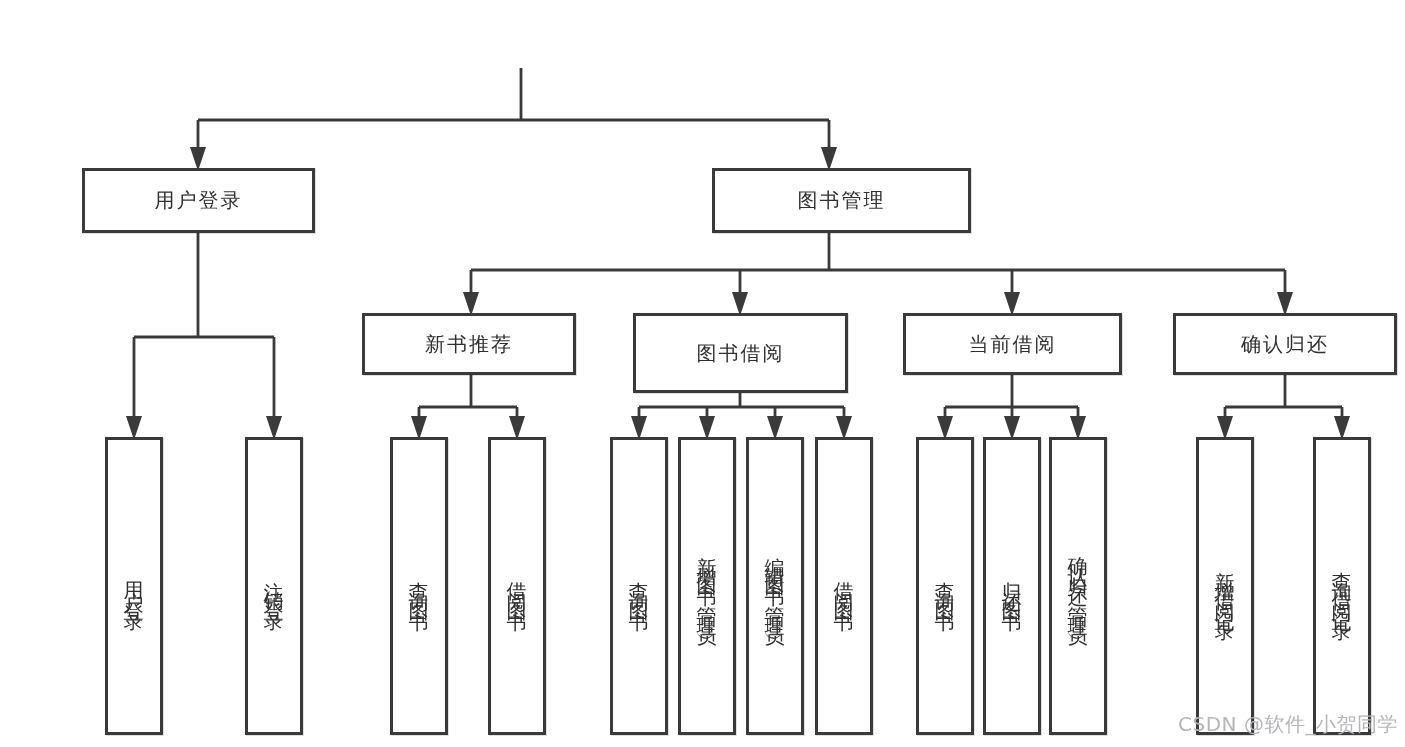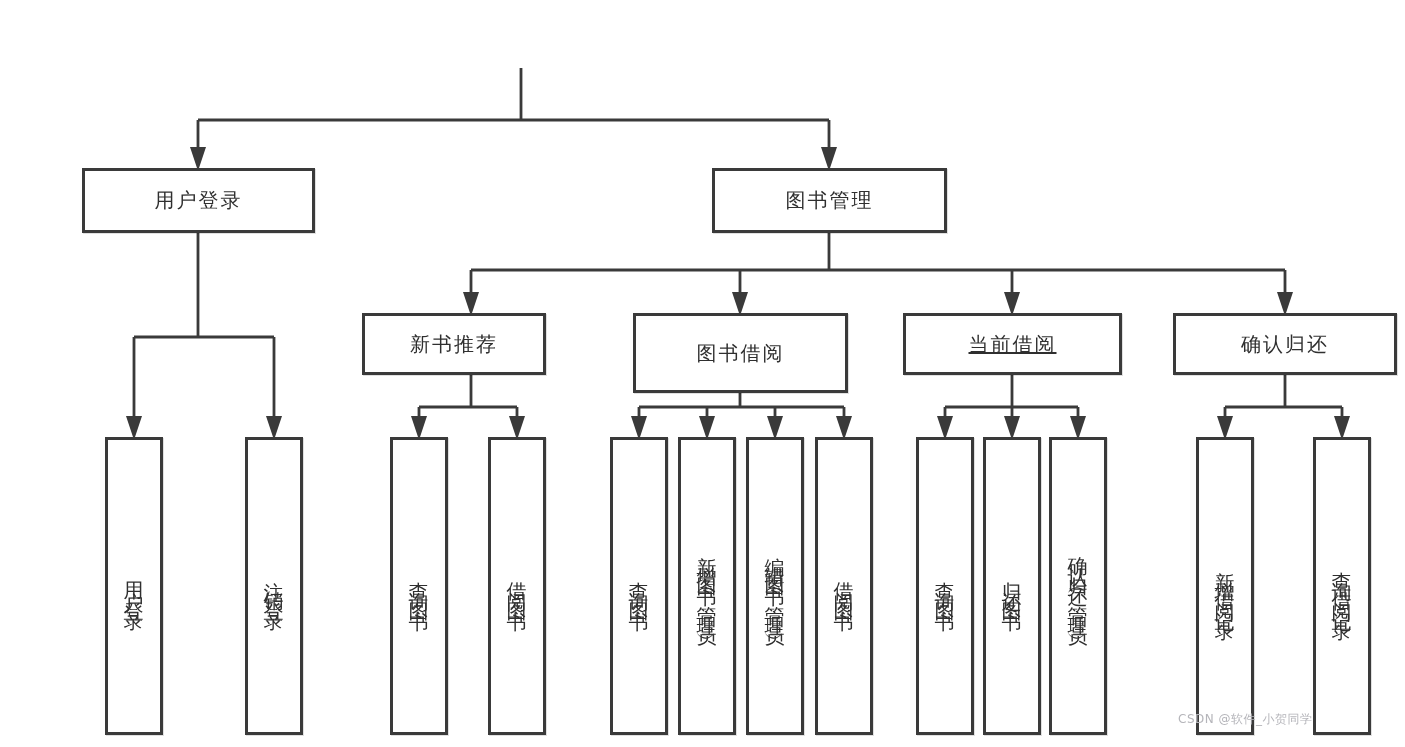--- a/index.html
+++ b/index.html
@@ -19,21 +19,21 @@
   }
   .h{font-size:20px;letter-spacing:2px;white-space:nowrap;}
   .root{font-size:19px;}
   .v{top:437px;width:58px;height:298px;}
   .vtext{
     writing-mode:vertical-rl;text-orientation:mixed;
     font-size:20px;letter-spacing:10px;line-height:1;
   }
   .watermark{
     position:absolute;left:1178px;top:711px;z-index:5;
-    font-size:12px;letter-spacing:0.5px;white-space:nowrap;
+    font-size:20px;letter-spacing:0.5px;white-space:nowrap;
     color:var(--watermark,#b5b5ba);
   }
 </style>
 </head>
 <body>
 
 <div class="stage">
 
   <svg id="connectors" width="1405" height="747" viewBox="0 0 1405 747">
       <path d="M521 68V120M198 120H829M198 120V151M829 120V151M198 233V337M134 337H274M134 337V420M274 337V420M829 233V270M471 270H1285M471 270V296M740 270V296M1012 270V296M1285 270V296M471 375V407M419 407H517M419 407V420M517 407V420M740 375V407M639 407H844M639 407V420M707 407V420M775 407V420M844 407V420M1012 375V407M945 407H1078M945 407V420M1012 407V420M1078 407V420M1285 375V407M1225 407H1342M1225 407V420M1342 407V420" fill="none" stroke-width="2.8" style="stroke: var(--line,#3a3a3a);"></path>
@@ -55,31 +55,31 @@
       <polygon points="1004,416 1020,416 1012,440" style="fill: var(--line,#3a3a3a);"></polygon>
       <polygon points="1070,416 1086,416 1078,440" style="fill: var(--line,#3a3a3a);"></polygon>
       <polygon points="1217,416 1233,416 1225,440" style="fill: var(--line,#3a3a3a);"></polygon>
       <polygon points="1334,416 1350,416 1342,440" style="fill: var(--line,#3a3a3a);"></polygon>
     </svg>
 
 
   <div class="box h" style="left:82px;top:168px;width:233px;height:65px;">
     <span>用户登录</span>
   </div>
-  <div class="box h" style="left:712px;top:168px;width:235px;height:65px;">
+  <div class="box h" style="left:712px;top:168px;width:259px;height:65px;">
     <span>图书管理</span>
   </div>
 
-  <div class="box h" style="left:362px;top:313px;width:184px;height:62px;">
+  <div class="box h" style="left:362px;top:313px;width:214px;height:62px;">
     <span>新书推荐</span>
   </div>
   <div class="box h" style="left:633px;top:313px;width:215px;height:80px;">
     <span>图书借阅</span>
   </div>
-  <div class="box h" style="left:903px;top:313px;width:219px;height:62px;text-decoration:underline;">
+  <div class="box h" style="left:903px;top:313px;width:219px;height:62px;">
     <span>当前借阅</span>
   </div>
   <div class="box h" style="left:1173px;top:313px;width:224px;height:62px;">
     <span>确认归还</span>
   </div>
 
   <div class="box v" style="left:105px;">
     <span class="vtext">用户登录</span>
   </div>
   <div class="box v" style="left:245px;">

